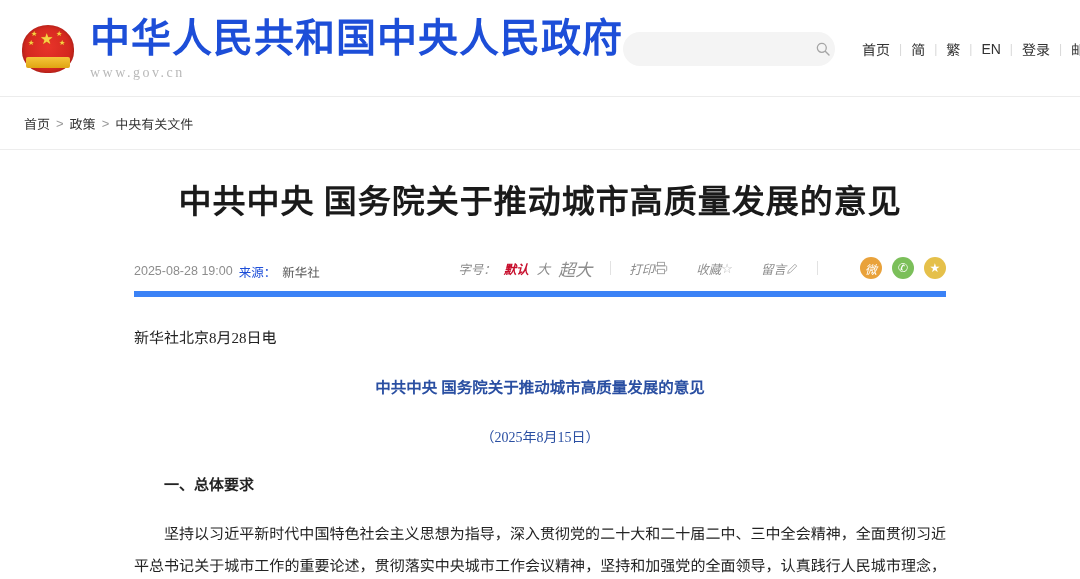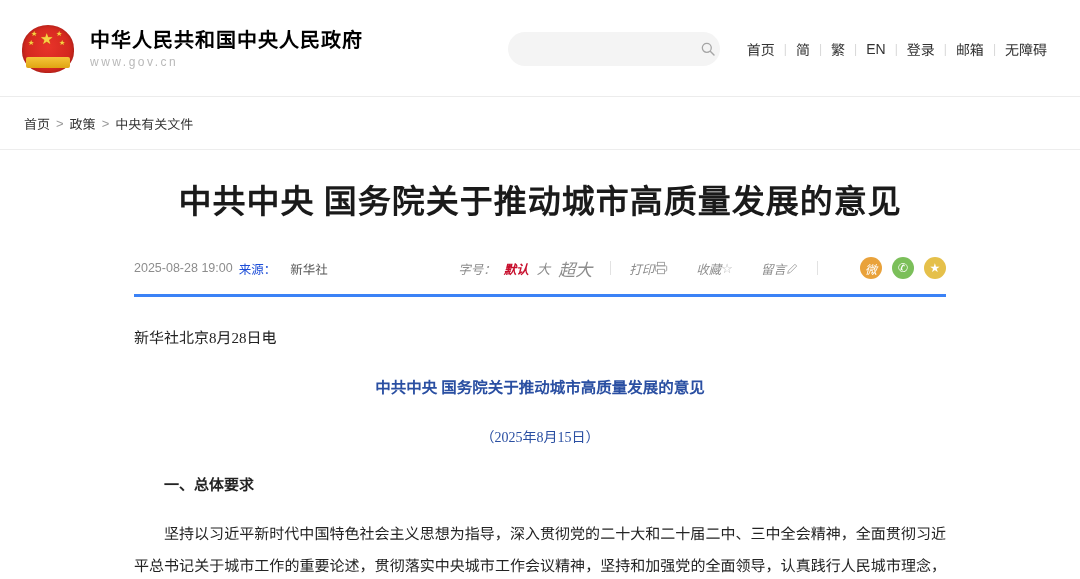--- a/index.html
+++ b/index.html
@@ -52,33 +52,33 @@
     left: 20px; top: 10px;
     text-shadow: 0 0 1px #c88e0a;
   }
   .emblem .s2 { font-size: 7px; left: 11px; top: 9px; }
   .emblem .s3 { font-size: 7px; left: 8px; top: 18px; }
   .emblem .s4 { font-size: 7px; left: 36px; top: 9px; }
   .emblem .s5 { font-size: 7px; left: 39px; top: 18px; }
 
   .brand { flex: 0 0 auto; }
   .brand-title {
-    color: #000000;
-    font-size: 20px;
+    color: #1d4ed8;
+    font-size: 40px;
     font-weight: 700;
     letter-spacing: 1px;
     font-family: "Liberation Serif", "DejaVu Serif", serif;
     line-height: 1.1;
   }
   .brand-sub {
     color: #b9b9b9;
-    font-size: 12px;
+    font-size: 14px;
     letter-spacing: 2.5px;
     margin-top: 4px;
-    font-family: Liberation Sans, sans-serif;
+    font-family: Liberation Serif, serif;
   }
 
   .header-right {
     margin-left: auto;
     display: flex;
     align-items: center;
     gap: 18px;
   }
   .search-box {
     width: 212px;
@@ -158,29 +158,29 @@
     font-weight: 700;
     color: #1a1a1a;
     letter-spacing: 1px;
     line-height: 1.35;
     font-family: "Liberation Serif", "DejaVu Serif", serif;
   }
   .meta-bar {
     margin-top: 28px;
     height: 44px;
     display: flex;
-    align-items: center;
+    align-items: flex-end;
     font-size: 12.5px;
     color: #8d8d8d;
-    border-bottom: 3px solid #3b82f6;
+    border-bottom: 6px solid #3b82f6;
     padding-bottom: 10px;
   }
   .meta-left { display: flex; align-items: center; gap: 6px; }
   .meta-left .src-label { color: #1d4ed8; }
-  .meta-left .src-name { color: #555; margin-left: 8px; }
+  .meta-left .src-name { color: #555; }
   .meta-center {
     margin-left: auto;
     display: flex;
     align-items: center;
     color: #8d8d8d;
     gap: 0;
     font-style: italic;
   }
   .fontsize-group { display: flex; align-items: center; gap: 8px; }
   .fs-label { color: #8d8d8d; }

